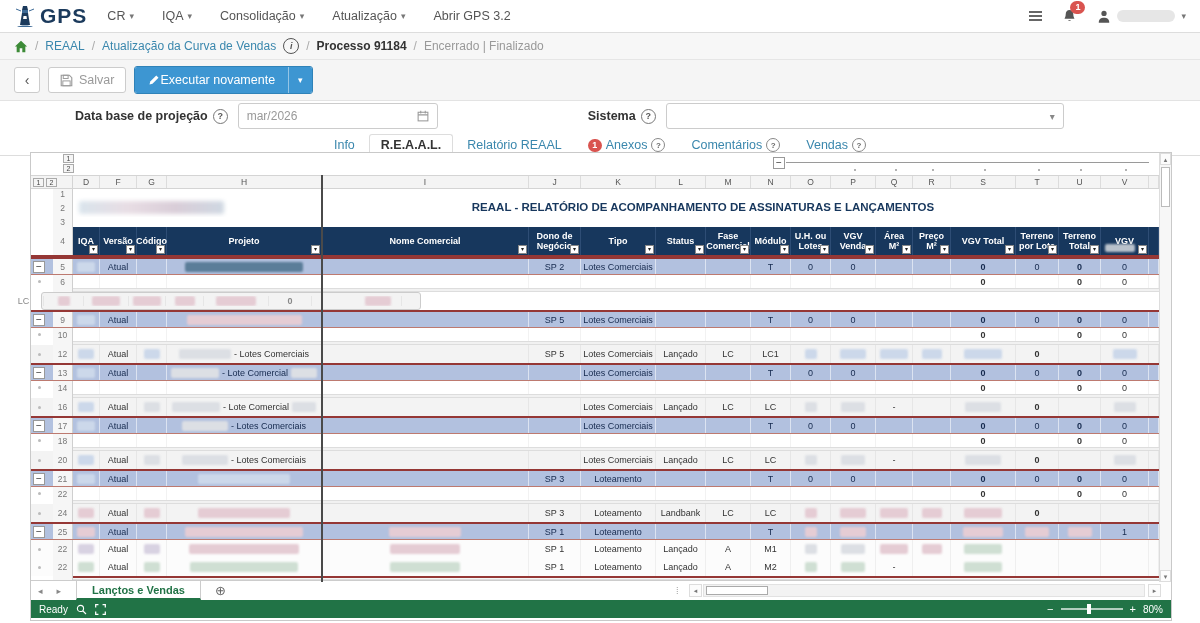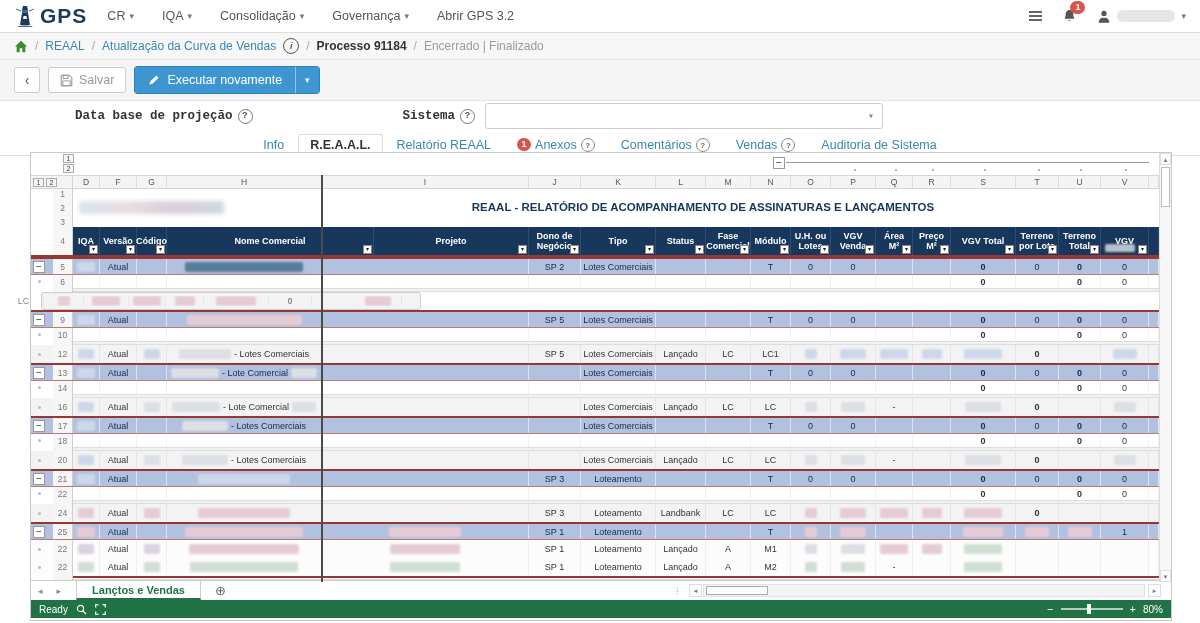--- a/index.html
+++ b/index.html
@@ -29,35 +29,35 @@
   .bmut{color:#999;}
   .icirc{display:inline-flex;align-items:center;justify-content:center;width:14px;height:14px;border:1.4px solid #555;
          border-radius:50%;font-size:9px;font-weight:bold;color:#555;font-style:italic;}
   
   .toolbar{height:40px;display:flex;align-items:center;gap:8px;padding:0 14px;background:#f5f5f5;border-bottom:1px solid #e3e3e3;}
   .btn{display:inline-flex;align-items:center;gap:6px;height:26px;padding:0 11px;background:#fff;border:1px solid #ccc;
        border-radius:3px;font-size:12.5px;color:#444;cursor:pointer;}
   .btn.dis{color:#9a9a9a;}
   .btn.sq{width:26px;padding:0;justify-content:center;color:#555;font-size:14px;}
   .split{display:inline-flex;height:26px;border-radius:3px;overflow:hidden;border:1px solid #2f82b8;}
-  .split .main{display:inline-flex;align-items:center;gap:7px;background:#3d96d2;color:#fff;padding:0 13px;font-size:12.5px;cursor:pointer;}
+  .split .main{display:inline-flex;align-items:center;background:#3d96d2;color:#fff;padding:0 13px;font-size:12.5px;cursor:pointer;}
   .split .dd{display:inline-flex;align-items:center;background:#3d96d2;border-left:1px solid rgba(255,255,255,.45);
              color:#fff;padding:0 9px;font-size:9px;cursor:pointer;}
   
-  .formrow{height:30px;display:flex;align-items:center;padding-left:75px;background:#fff;font-family:Liberation Mono, monospace;}
+  .formrow{height:30px;display:flex;align-items:center;padding-left:75px;background:#fff;}
   .flabel{font-weight:bold;color:#333;font-size:12.5px;display:flex;align-items:center;gap:5px;}
   .inp{display:flex;align-items:center;justify-content:space-between;width:182px;height:24px;margin-left:10px;
        border:1px solid #ccc;border-radius:3px;padding:0 8px;color:#999;font-size:12px;background:#fff;}
   .sel{display:flex;align-items:center;justify-content:flex-end;width:380px;height:24px;margin-left:10px;
        border:1px solid #ccc;border-radius:3px;padding:0 8px;color:#888;font-size:10px;background:#fff;}
   .qcirc{display:inline-flex;align-items:center;justify-content:center;width:13px;height:13px;border:1.3px solid #777;
          border-radius:50%;font-size:9px;color:#555;font-weight:bold;}
   
   .tabsrow{height:24px;display:flex;justify-content:center;align-items:flex-end;gap:2px;border-bottom:1px solid #ddd;background:#fff;}
-  .tab{display:flex;align-items:flex-start;gap:4px;padding:3px 11px;color:#3a87ad;font-size:12.5px;cursor:pointer;
+  .tab{display:flex;align-items:center;gap:4px;padding:3px 11px;color:#3a87ad;font-size:12.5px;cursor:pointer;
        border:1px solid transparent;border-radius:3px 3px 0 0;margin-bottom:-1px;}
   .tab.act{background:#fff;border-color:#ddd;border-bottom-color:#fff;color:#333;font-weight:bold;}
   .tbadge{display:inline-block;min-width:8px;height:13px;padding:0 3px;background:#d9534f;color:#fff;border-radius:8px;
           font-size:9px;line-height:13px;text-align:center;font-weight:bold;}
   .qh{display:inline-flex;align-items:center;justify-content:center;width:12px;height:12px;border:1.2px solid #888;
       border-radius:50%;font-size:8px;color:#666;font-weight:bold;}
   
   .panel{position:absolute;left:30px;top:152px;width:1142px;height:469px;border:1px solid #c9c9c9;background:#fff;
          box-sizing:border-box;display:flex;flex-direction:column;}
   .obar{position:relative;height:22px;flex:none;background:#fff;}
@@ -163,21 +163,21 @@
         </span>
         <span class="mi">
           <span>IQA</span>
           <span class="crt">▾</span>
         </span>
         <span class="mi">
           <span>Consolidação</span>
           <span class="crt">▾</span>
         </span>
         <span class="mi">
-          <span>Governança</span>
+          <span>Atualização</span>
           <span class="crt">▾</span>
         </span>
         <span class="mi">
           <span>Abrir GPS 3.2</span>
         </span>
       </nav>
     <div class="nav-right">
       <span class="list-ic">
           <i></i>
           <i></i>
@@ -235,20 +235,27 @@
       </span>
       <span class="dd">▾</span>
     </span>
   </div>
 
   <div class="formrow">
     <span class="flabel">
       <span>Data base de projeção</span>
       <span class="qcirc">?</span>
     </span>
+    <span class="inp">
+      <span>mar/2026</span>
+      <svg width="12" height="12" viewBox="0 0 16 16">
+        <rect x="1.5" y="3" width="13" height="11.5" fill="none" stroke="#999" stroke-width="1.4"></rect>
+        <path d="M1.5 6.5h13M5 1v3.5M11 1v3.5" stroke="#999" stroke-width="1.4"></path>
+      </svg>
+    </span>
     <span class="flabel" style="margin-left:150px">
       <span>Sistema</span>
       <span class="qcirc">?</span>
     </span>
     <span class="sel">
       <span>▾</span>
     </span>
   </div>
 
   <div class="tabsrow" id="tabs">
@@ -267,23 +274,20 @@
         <span class="qh">?</span>
       </div>
       <div class="tab">
         <span>Comentários</span>
         <span class="qh">?</span>
       </div>
       <div class="tab">
         <span>Vendas</span>
         <span class="qh">?</span>
       </div>
-      <div class="tab">
-        <span>Auditoria de Sistema</span>
-      </div>
     </div>
 
   <div class="panel">
     <div class="obar" id="obar">
       <div class="ostack">
         <span class="lvl">1</span>
         <span class="lvl">2</span>
       </div>
       <span class="omabs">−</span>
       <span class="oline"></span>
@@ -347,26 +351,26 @@
             <span class="flt">▾</span>
           </div>
           <div class="h" style="width: 37px;">
             <span>Versão</span>
             <span class="flt">▾</span>
           </div>
           <div class="h" style="width: 30px;">
             <span>Código</span>
             <span class="flt">▾</span>
           </div>
+          <div class="h" style="width: 155px;">
+            <span>Projeto</span>
+            <span class="flt">▾</span>
+          </div>
           <div class="h" style="width: 207px;">
             <span>Nome Comercial</span>
-            <span class="flt">▾</span>
-          </div>
-          <div class="h" style="width: 155px;">
-            <span>Projeto</span>
             <span class="flt">▾</span>
           </div>
           <div class="h" style="width: 52px;">
             <span>Dono de Negócio</span>
             <span class="flt">▾</span>
           </div>
           <div class="h" style="width: 75px;">
             <span>Tipo</span>
             <span class="flt">▾</span>
           </div>

